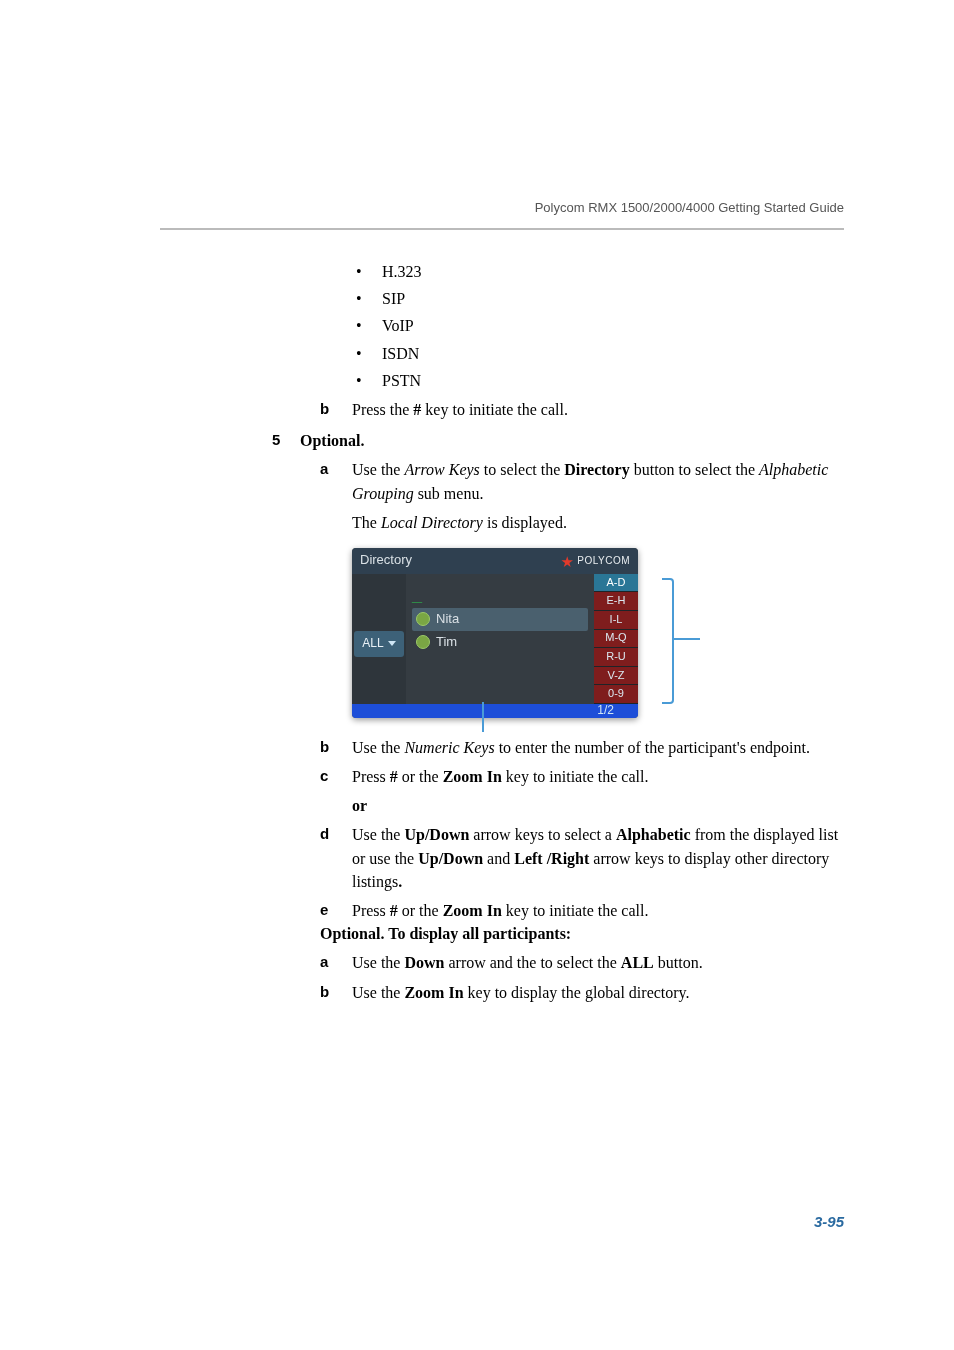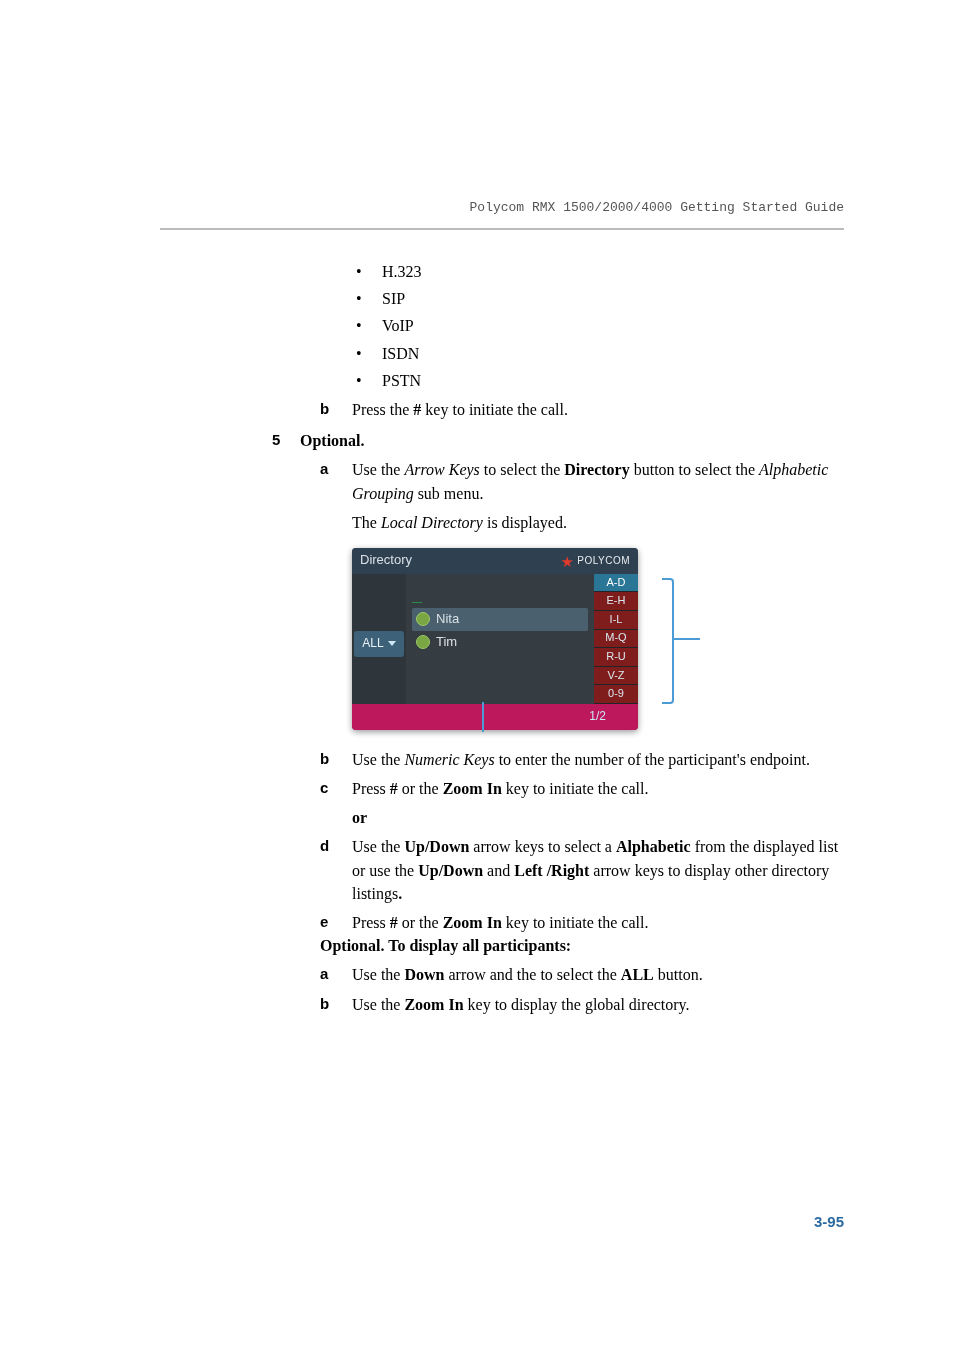--- a/index.html
+++ b/index.html
@@ -13,21 +13,21 @@
     color: #000;
   }
   .page {
     padding: 200px 110px 60px 110px;
     box-sizing: border-box;
   }
   .header {
     position: absolute;
     top: 200px;
     right: 110px;
-    font-family: Liberation Mono, monospace;
+    font-family: Liberation Sans, sans-serif;
     font-size: 13px;
     color: #555;
   }
   .hr {
     position: absolute;
     top: 228px;
     left: 160px;
     right: 110px;
     height: 2px;
     background: #bbb;
@@ -195,26 +195,26 @@
     font-size: 11px;
     border-bottom: 1px solid #1e2428;
     background: #7f1d1d;
     color: #dbe8f0;
   }
   .range-cell.selected {
     background: #2a7696;
     color: #fff;
   }
   .dir-footer {
-    height: 26px;
-    background: #be185d;
+    height: 14px;
+    background: #1d4ed8;
     display: flex;
     align-items: center;
     justify-content: flex-end;
-    padding-right: 32px;
+    padding-right: 24px;
     font-size: 12px;
     color: #cfe6f5;
   }
   .blue-line-down {
     position: absolute;
     left: 130px;
     top: 154px;
     width: 2px;
     height: 30px;
     background: #4a9bd6;
@@ -240,20 +240,21 @@
     background: #4a9bd6;
   }
   .page-num {
     position: absolute;
     right: 110px;
     bottom: 120px;
     font-family: Arial, Helvetica, sans-serif;
     font-weight: bold;
     font-size: 15px;
     color: #2a6aa0;
+    font-style: italic;
   }
 </style>
 </head>
 <body>
 
 <div class="header">Polycom RMX 1500/2000/4000 Getting Started Guide</div>
 <div class="hr"></div>
 
 <div class="page">
   <div class="content">

